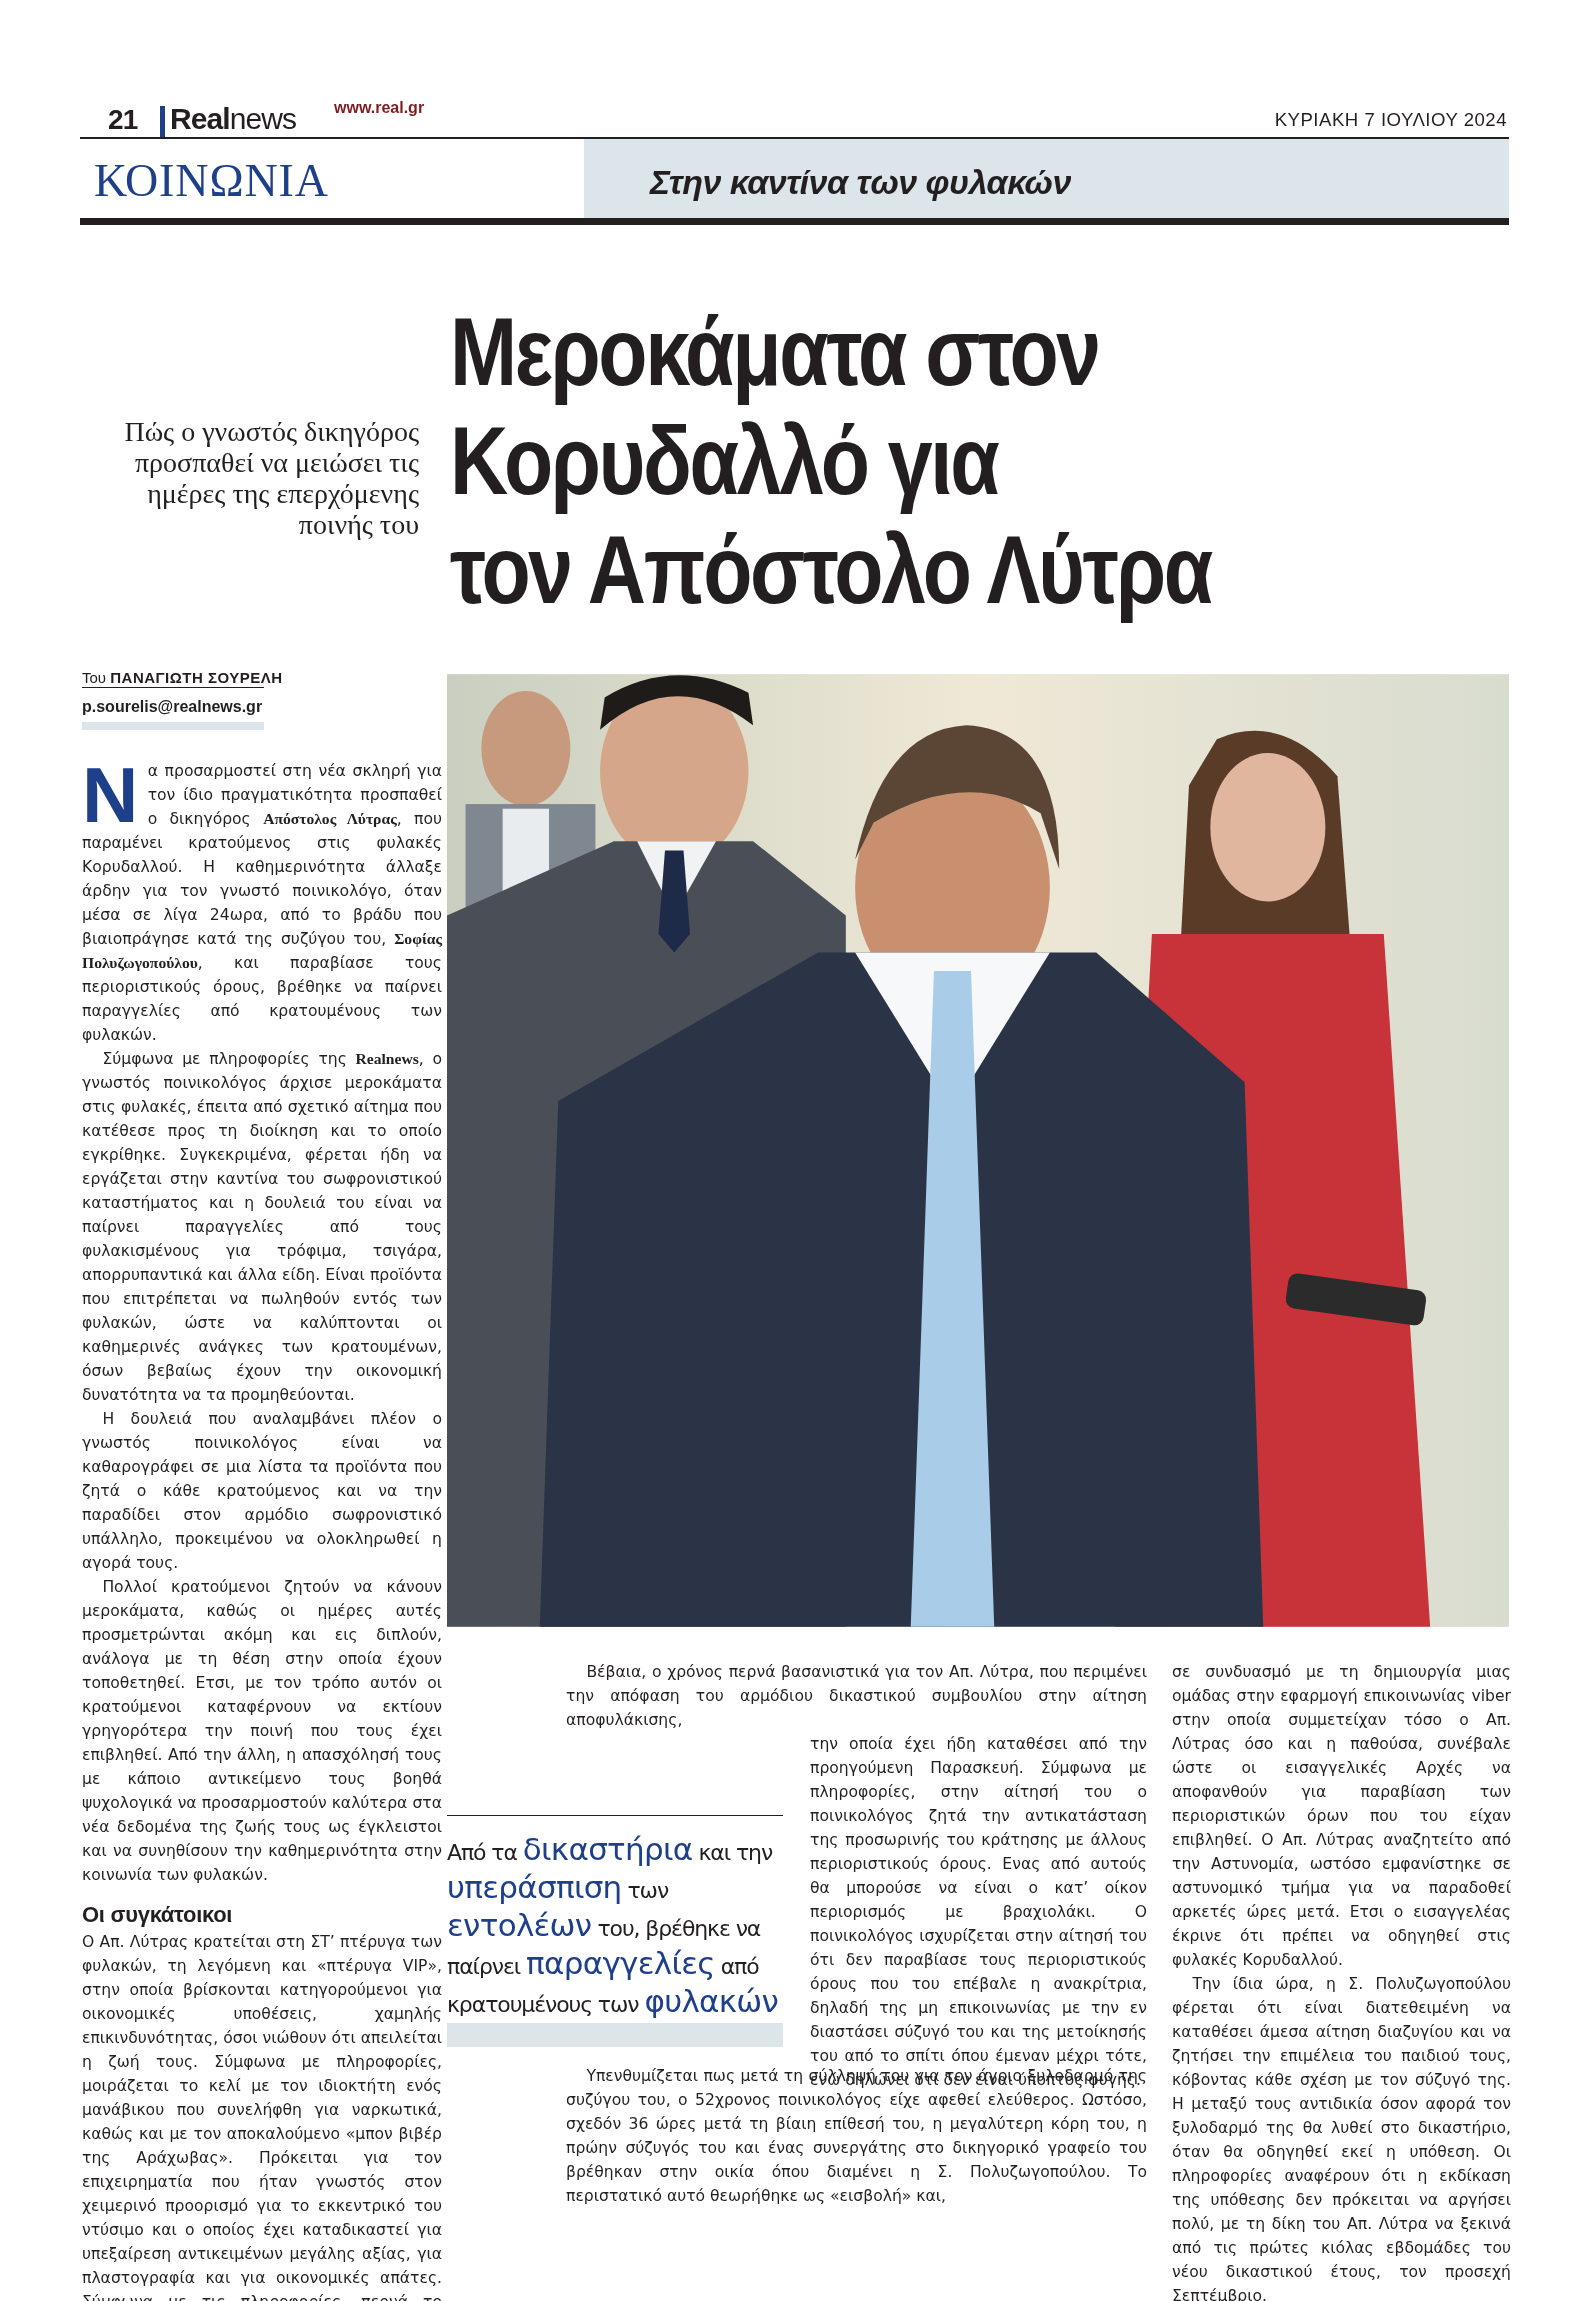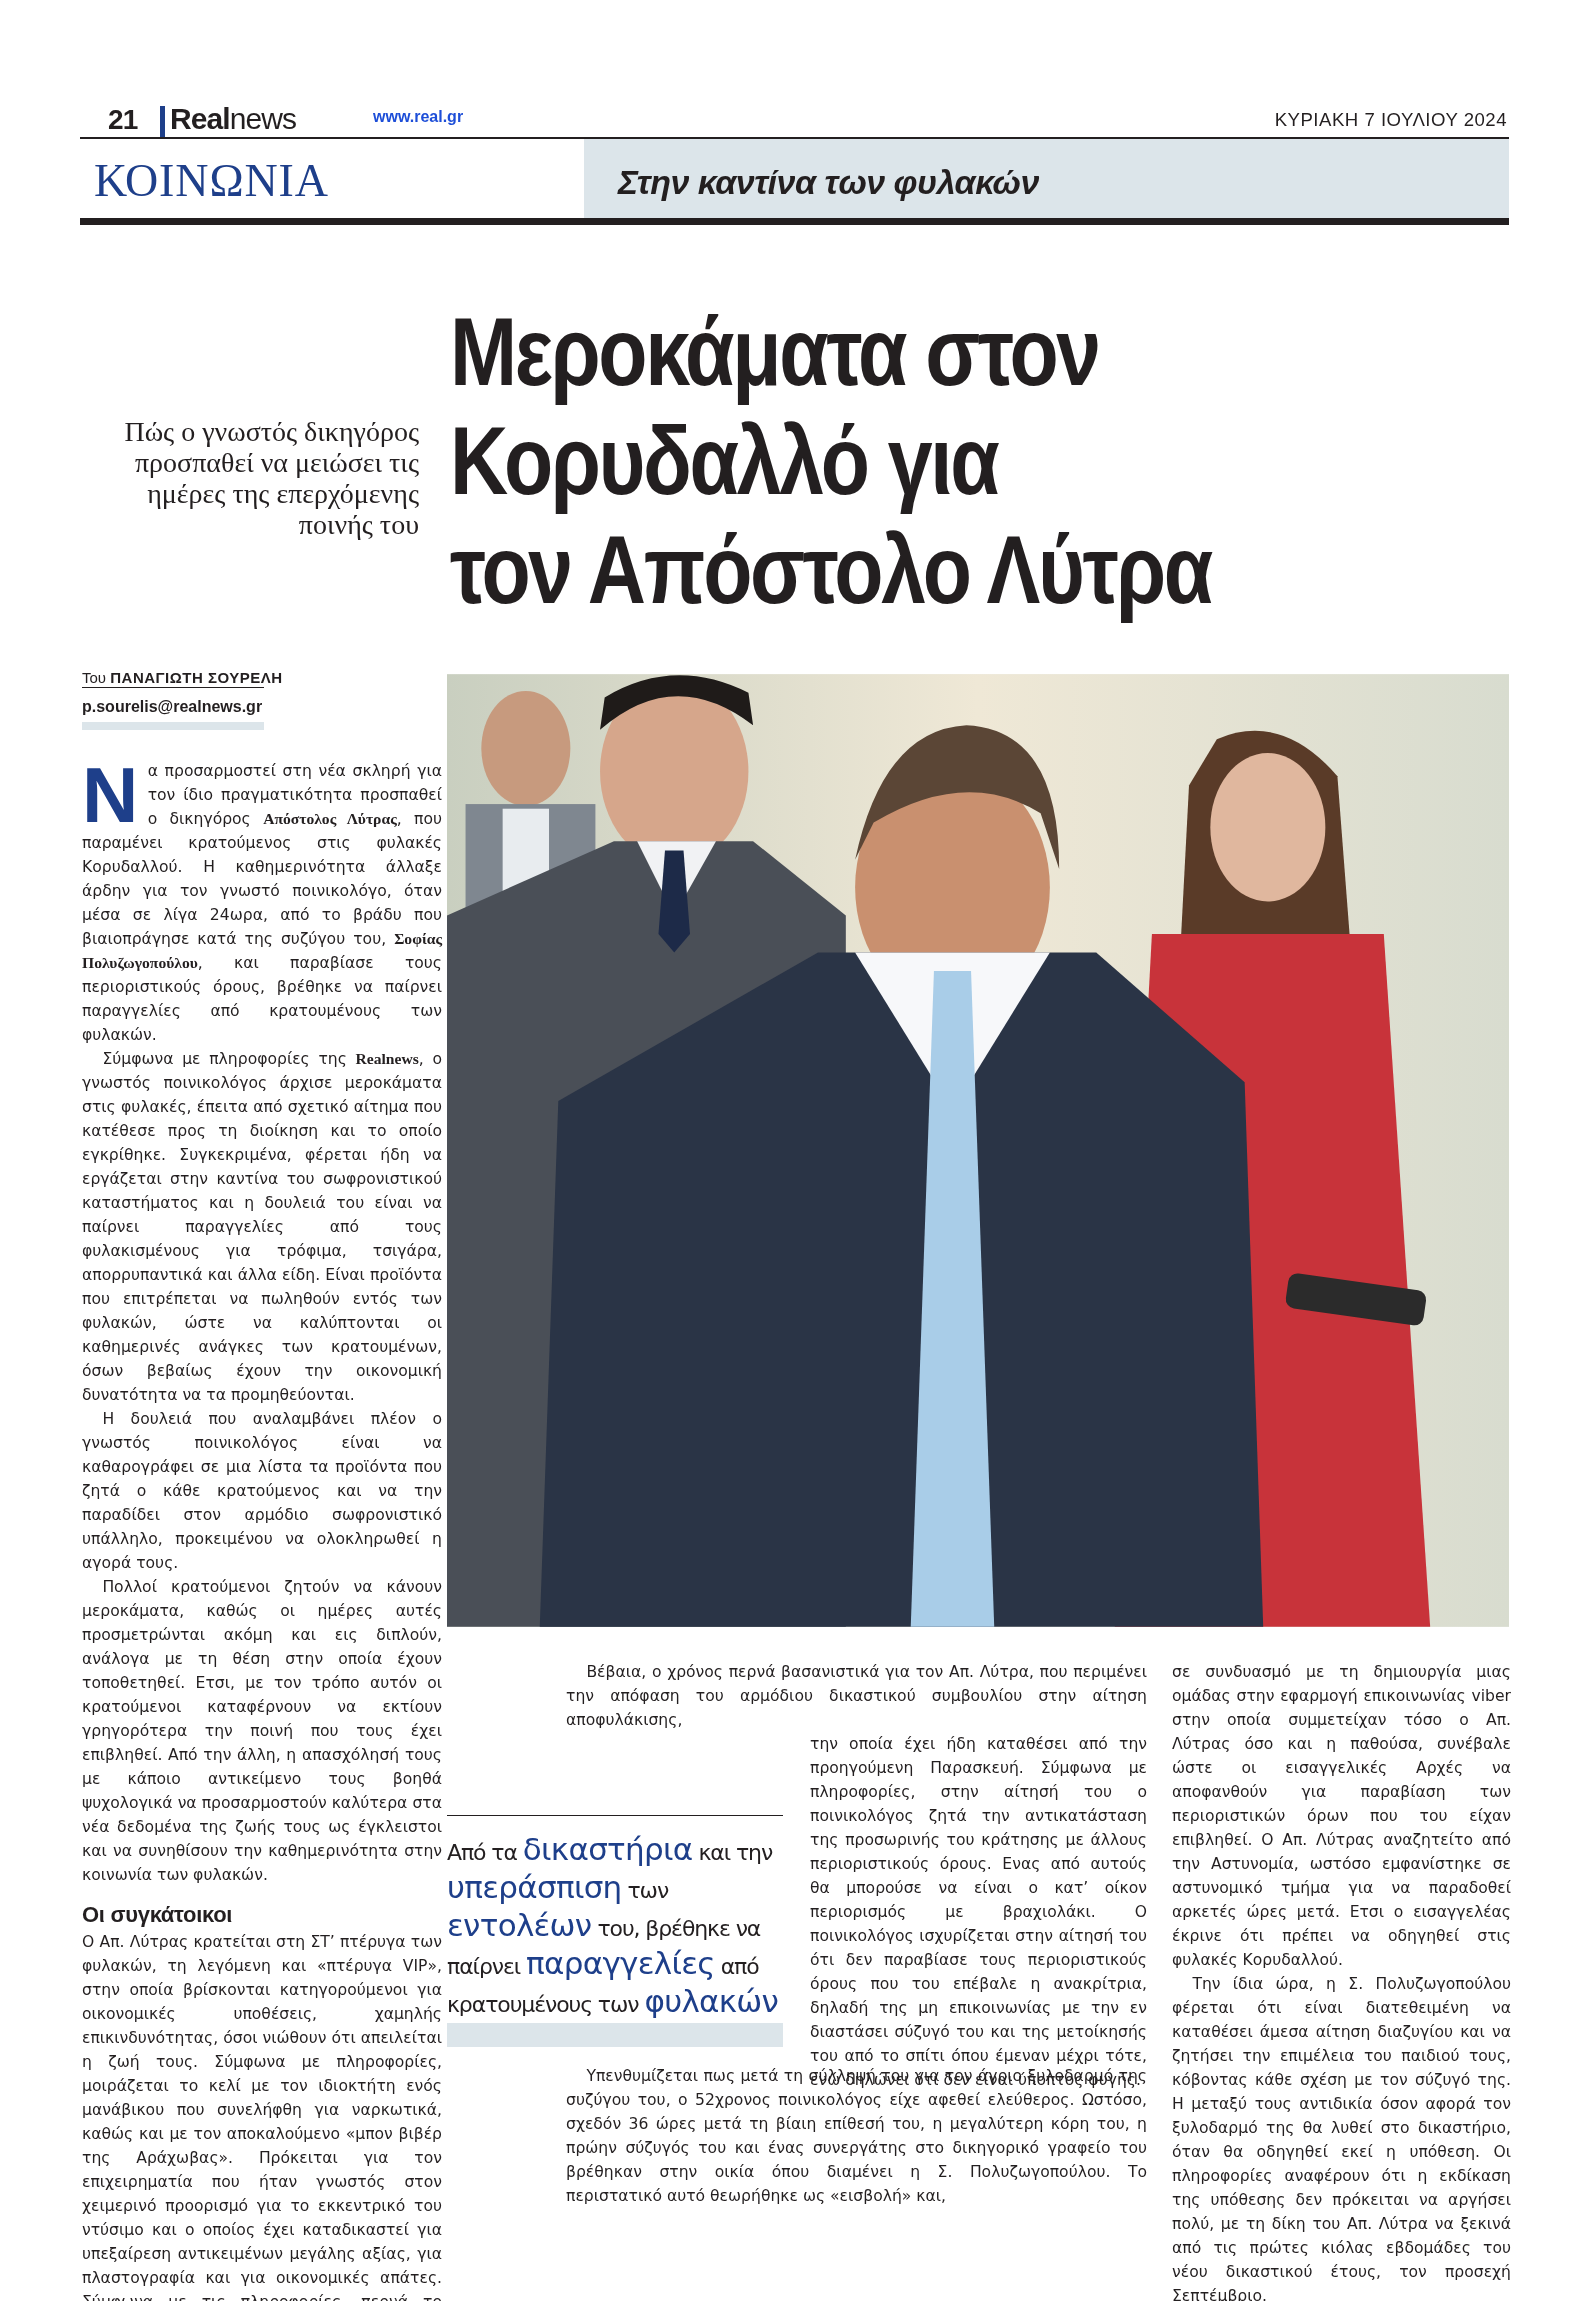--- a/index.html
+++ b/index.html
@@ -4,27 +4,27 @@
 <style>
   html, body { margin: 0; padding: 0; background: #ffffff; }
   body { width: 1589px; height: 2301px; position: relative; overflow: hidden; color: #231f20; font-family: "DejaVu Sans", sans-serif; }
   .abs { position: absolute; }
 
   
   .page-num { left: 108px; top: 104px; font: bold 28px "Liberation Sans", sans-serif; color: #231f20; letter-spacing: -0.9px; }
   .mast-bar { left: 160px; top: 106px; width: 4.6px; height: 33px; background: #1e3f8a; }
   .brand { left: 170px; top: 102px; font: 30px "Liberation Sans", sans-serif; color: #231f20; letter-spacing: -0.9px; }
   .brand b { font-weight: bold; }
-  .brand-url { left: 334px; top: 108px; font: bold 16px "Liberation Sans", sans-serif; color: #1d4ed8; margin-left: 39px; }
+  .brand-url { left: 334px; top: 99px; font: bold 16px "Liberation Sans", sans-serif; color: #7f1d1d; }
   .issue-date { right: 82px; top: 109px; font: 18.6px "Liberation Sans", sans-serif; color: #231f20; letter-spacing: 0.5px; }
   .rule-top { left: 80px; top: 137px; width: 1429px; height: 1.9px; background: #231f20; }
 
   .section-label { left: 94px; top: 154px; font: 46px "Liberation Serif", serif; color: #1e3f8a; letter-spacing: 0.9px; }
   .kicker-bar { left: 584px; top: 139px; width: 925px; height: 80px; background: #dce5ea; }
-  .kicker { left: 618px; top: 163px; font: bold italic 34px "Liberation Sans", sans-serif; color: #231f20; letter-spacing: -0.5px; }
+  .kicker { left: 650px; top: 163px; font: bold italic 34px "Liberation Sans", sans-serif; color: #231f20; letter-spacing: -0.5px; }
   .rule-thick { left: 80px; top: 218px; width: 1429px; height: 6.5px; background: #231f20; }
 
   
   .headline { left: 450px; top: 297px; width: 1039px; font: bold 96px "Liberation Sans", sans-serif; line-height: 109px; color: #231f20; letter-spacing: -2.8px; transform: scaleX(0.84); transform-origin: left top; white-space: nowrap; }
 
   
   .deck { left: 111px; top: 416px; width: 308px; text-align: right; font: 28px "Liberation Serif", serif; line-height: 31px; color: #231f20; }
 
   
   .byline { left: 82px; top: 669px; width: 182px; font: 15px "Liberation Sans", sans-serif; color: #231f20; padding-bottom: 1px; border-bottom: 0.9px solid #231f20; white-space: nowrap; }

